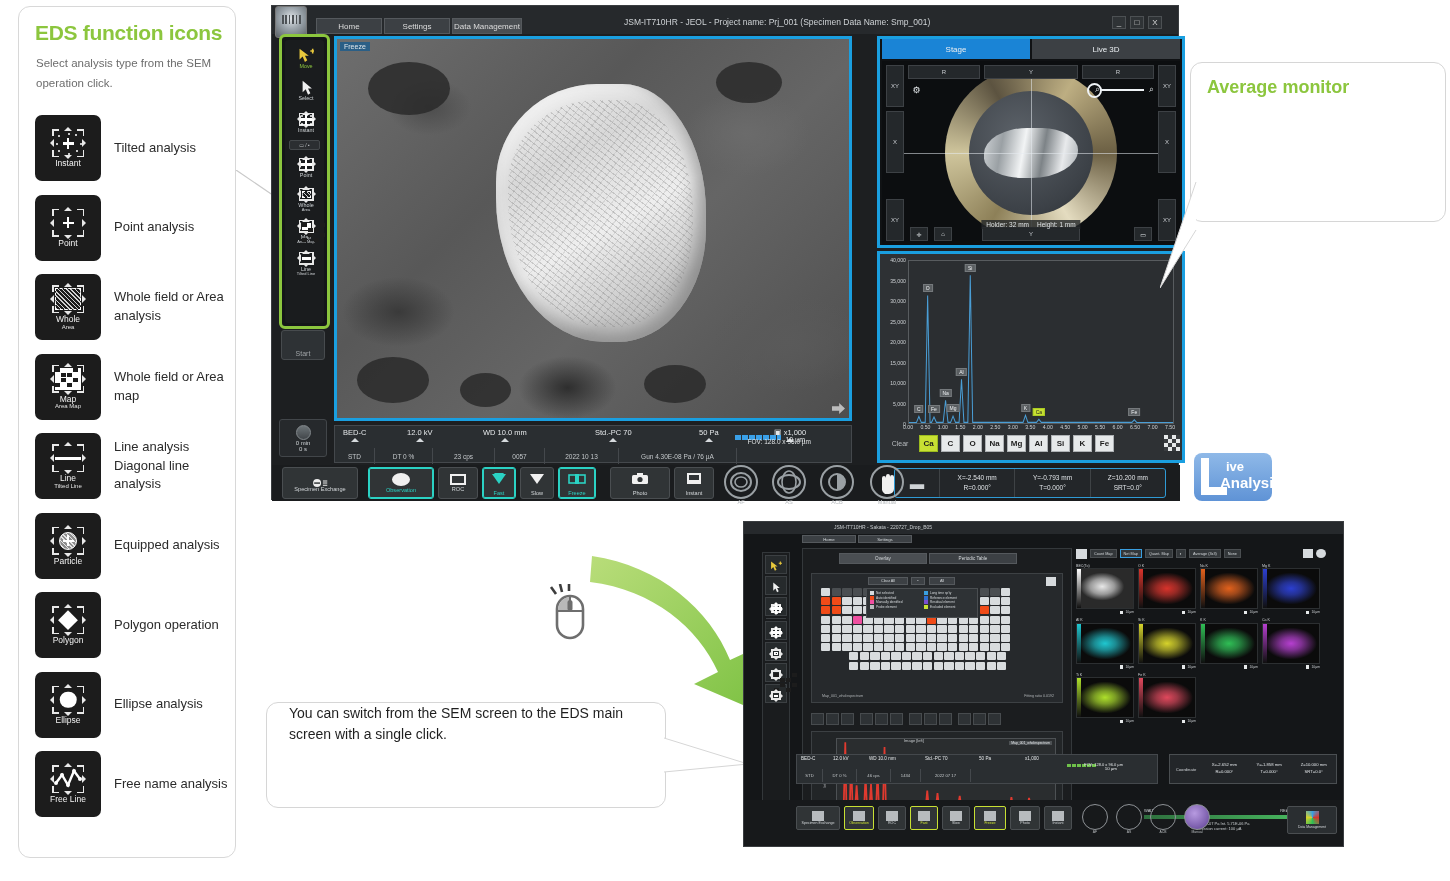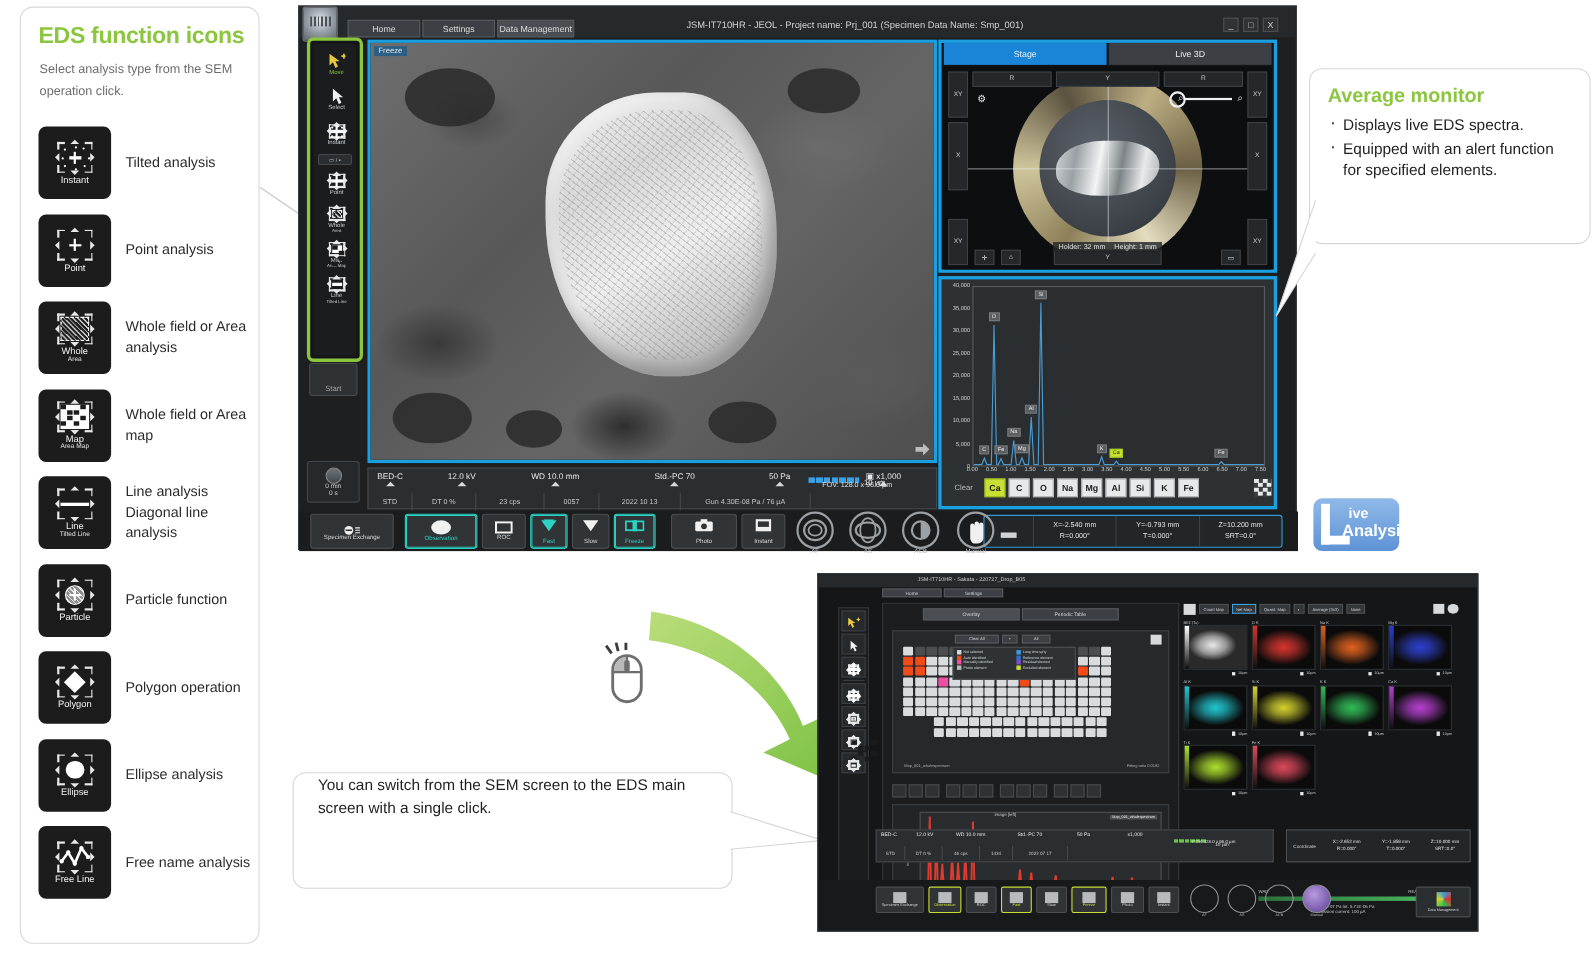--- a/index.html
+++ b/index.html
@@ -157,21 +157,21 @@
   #status-row2 { position:absolute; left:0; top:22px; width:100%; height:16px; display:flex; }
   .st2 { border-right:1px solid #44484c; font-size:6.5px; color:#c3c7ca;
          display:flex; align-items:center; justify-content:center; height:100%; }
   #bar-scale { position:absolute; right:46px; top:2px; text-align:right; }
   #bar-scale .seg { display:inline-block; width:46px; height:5px;
      background:repeating-linear-gradient(to right,#3aa0e8 0 6px,#2a2e31 6px 7px); vertical-align:middle;}
   #bar-scale .lbl { font-size:7px; color:#e4e7e9; margin-left:4px;}
   #bar-fov { position:absolute; right:40px; top:12px; font-size:6.5px; color:#dfe2e4; }
 
   
-  #right-col { position:absolute; left:581px; top:30px; width:308px; height:427px; }
+  #right-col { position:absolute; left:605px; top:30px; width:308px; height:427px; }
   #stage-panel { position:absolute; left:0; top:0; width:308px; height:212px; border:3px solid #1a9fe0; background:#101214; }
   .stage-tab { position:absolute; top:0; height:20px; display:flex; align-items:center; justify-content:center;
                font-size:8px; color:#eaeef1; }
   #stage-view { position:absolute; left:2px; top:22px; width:298px; height:184px; background:#0c0e10; }
   #holder-ring {
     position:absolute; left:50%; top:50%; transform:translate(-50%,-50%);
     width:172px; height:172px; border-radius:50%;
     background:conic-gradient(from 30deg,#bdae82,#6c6044,#e4dcc0,#8d8058,#cfc59c,#5c5340,#bdae82);
   }
   #holder-inner {
@@ -475,21 +475,21 @@
               <b class="up"></b>
               <b class="dn"></b>
               <b class="lf"></b>
               <b class="rt"></b>
             </div>
             <div style="position:absolute;left:50%;top:50%;transform:translate(-50%,-50%);width:18px;height:18px;border-radius:50%;background:repeating-linear-gradient(45deg,#e4e4e4 0 1px,#8d8d8d 1px 3px);border:1.5px solid #fff;"></div>
             <div class="plusmark"></div>
           </div>
       <div class="tile-label">Particle</div>
     </div>
-    <div class="icon-caption">Particle function</div>
+    <div class="icon-caption">Equipped analysis</div>
       </div>
       <div class="icon-row">
         <div class="icon-tile">
       <div class="tile-glyph">
             <div class="frm">
               <i class="tl"></i>
               <i class="tl2"></i>
               <i class="tr"></i>
               <i class="tr2"></i>
               <i class="bl"></i>
@@ -763,21 +763,21 @@
     <div id="sem-corner-icon"></div>
   </div>
 
   <div id="sem-status">
     <div id="status-row1">
         <div class="st1" style="left: 8px;">BED-C<span class="caret"></span></div>
         <div class="st1" style="left: 72px;">12.0 kV<span class="caret"></span></div>
         <div class="st1" style="left: 148px;">WD 10.0 mm<span class="caret"></span></div>
         <div class="st1" style="left: 260px;">Std.-PC 70<span class="caret"></span></div>
         <div class="st1" style="left: 364px;">50 Pa<span class="caret"></span></div>
-        <div class="st1" style="left: 452px;"><span style="font-size:8px;">▣</span> x1,000<span class="caret"></span></div>
+        <div class="st1" style="left: 439px;"><span style="font-size:8px;">▣</span> x1,000<span class="caret"></span></div>
       </div>
     <div id="status-row2">
         <div class="st2" style="width: 40px;">STD</div>
         <div class="st2" style="width: 58px;">DT 0 %</div>
         <div class="st2" style="width: 62px;">23 cps</div>
         <div class="st2" style="width: 50px;">0057</div>
         <div class="st2" style="width: 74px;">2022 10 13</div>
         <div class="st2" style="width: 118px;">Gun 4.30E-08 Pa / 76 µA</div>
       </div>
     <div id="bar-scale">
@@ -1020,24 +1020,20 @@
             <path d="M10,22 L10,11 a2,2 0 0 1 4,0 l0,-2 a2,2 0 0 1 4,0 l0,1 a2,2 0 0 1 4,0 l0,12 a5,5 0 0 1 -5,5 l-4,0 a6,6 0 0 1 -3,-4 z" fill="#f0f0f0"></path>
           </svg>
         </div>
       <div class="rl">Manual</div>
       </div>
     </div>
 </div>
 
 <div class="callout" id="callout-spec">
   <h3>Average monitor</h3>
-  <ul>
-    <li>Displays live EDS spectra.</li>
-    <li>Equipped with an alert function for specified elements.</li>
-  </ul>
 </div>
 <svg class="dim" style="left:1160px;top:170px;width:40px;height:130px;">
   <polyline points="36,12 0,118 36,60" fill="#ffffff" stroke="#d6d6d6" stroke-width="1"></polyline>
 </svg>
 
 <div class="callout" id="callout-eds">
   <p>You can switch from the SEM screen to the EDS main screen with a single click.</p>
 </div>
 <svg class="dim" style="left:662px;top:720px;width:90px;height:70px;">
   <polyline points="2,18 86,44 2,52" fill="#ffffff" stroke="#d6d6d6" stroke-width="1"></polyline>

